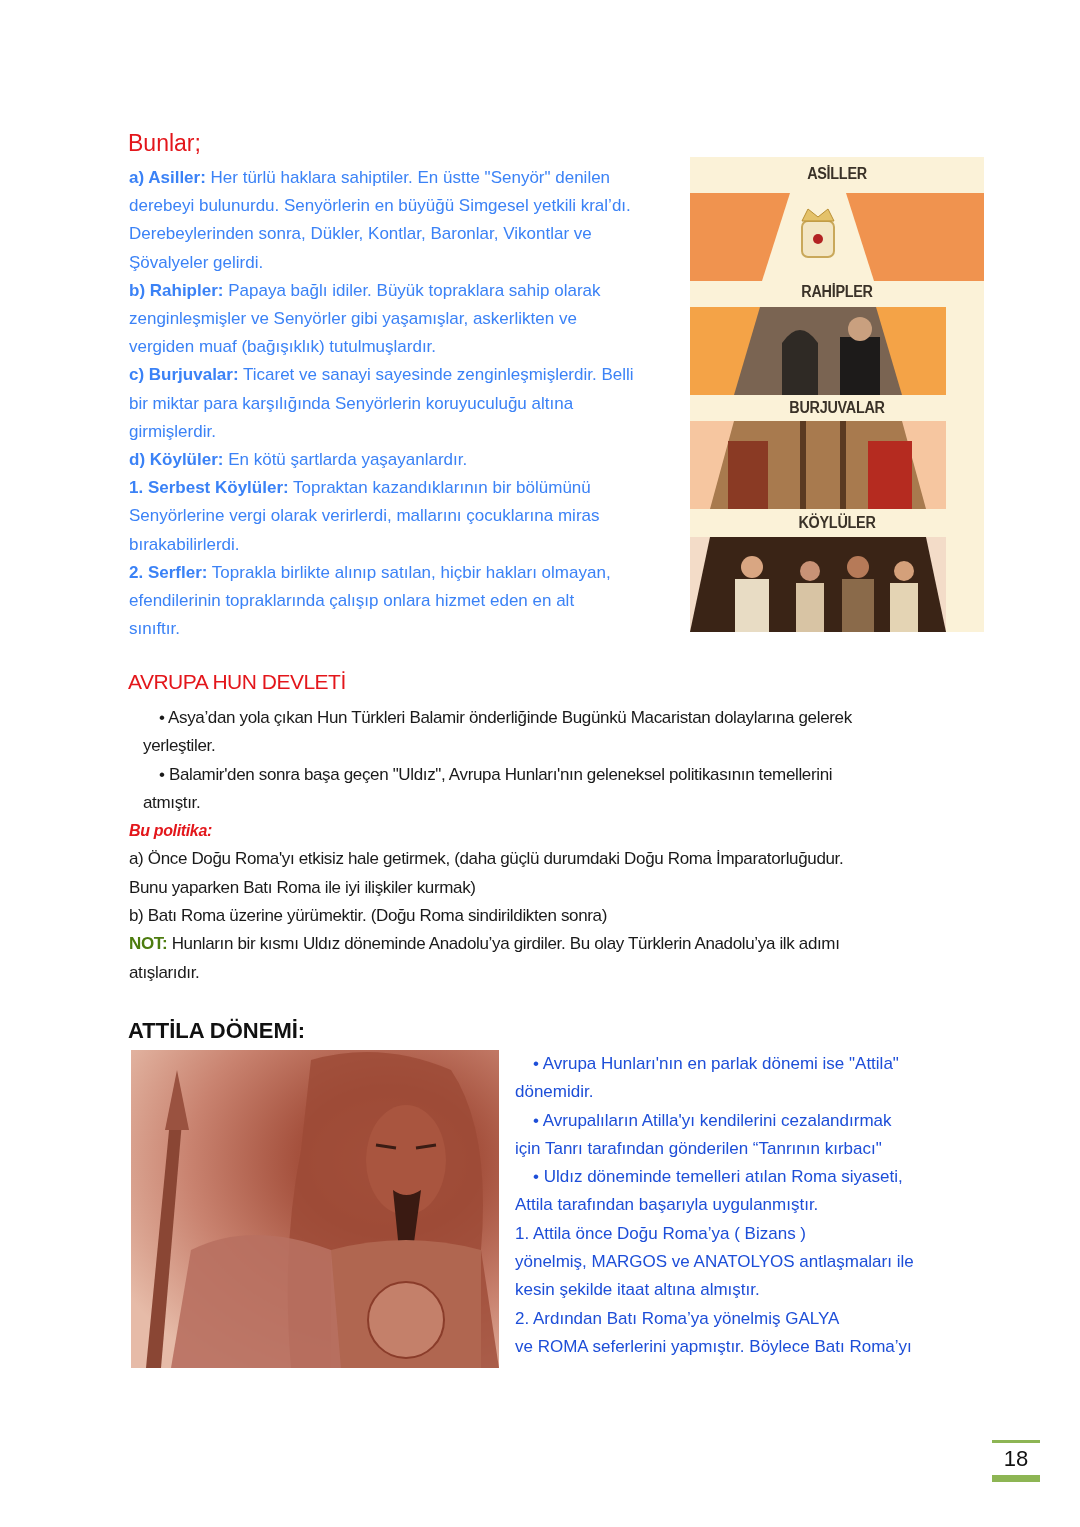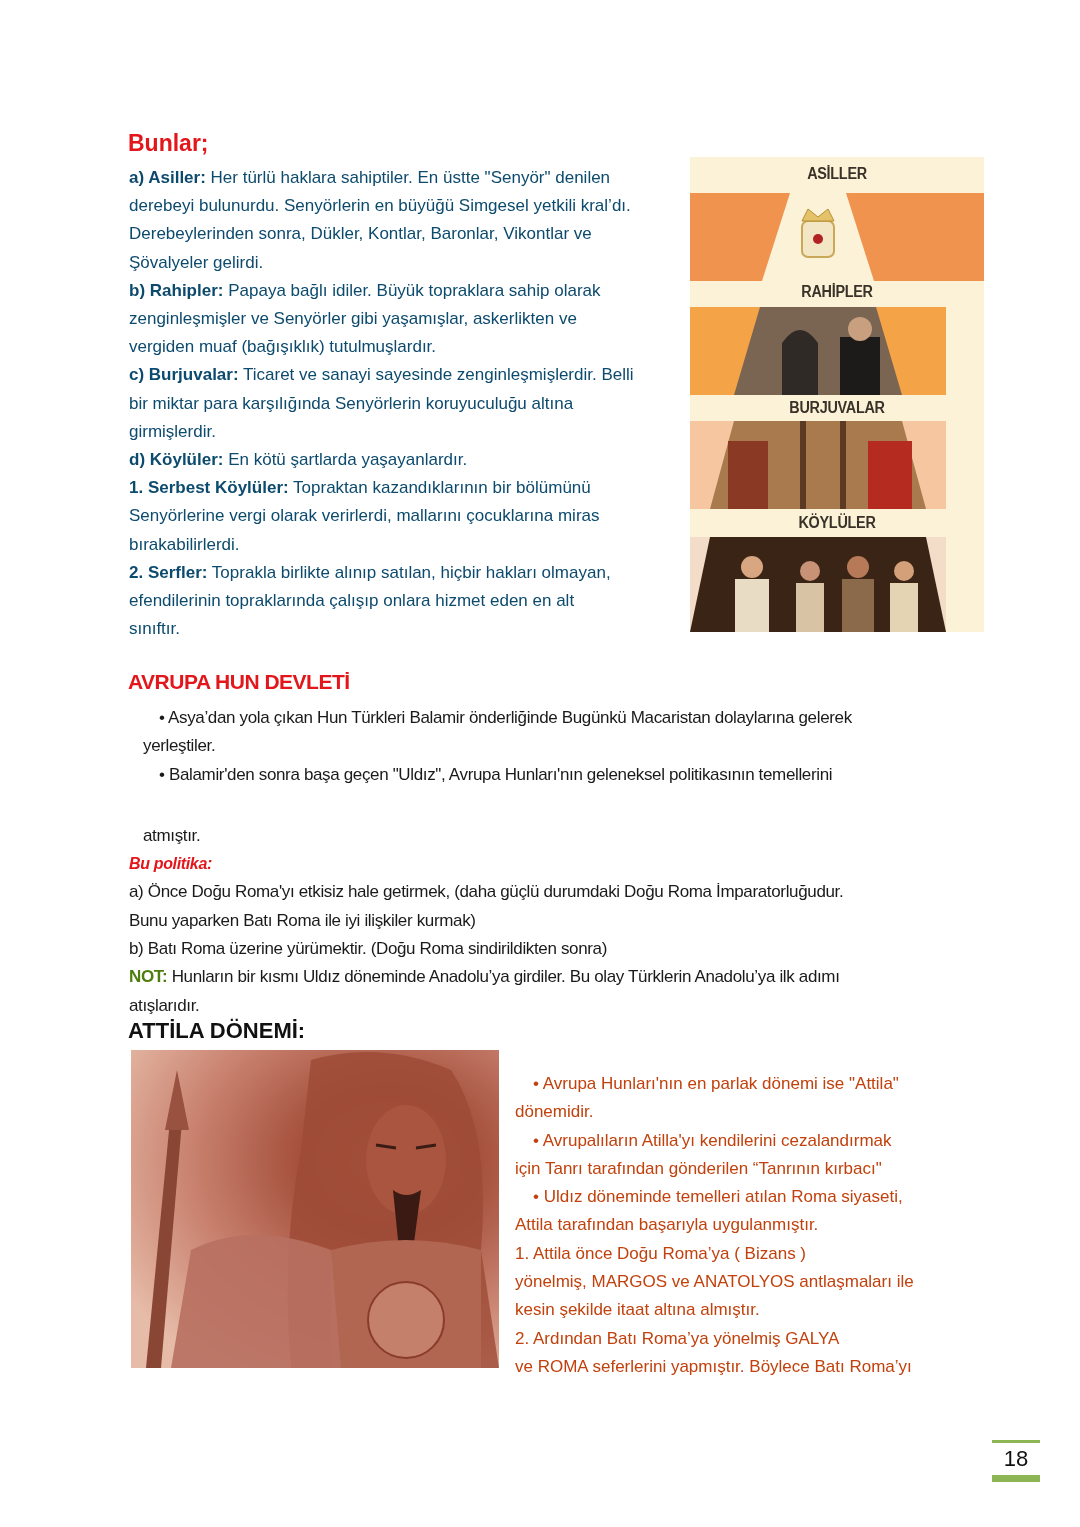--- a/index.html
+++ b/index.html
@@ -1,20 +1,20 @@
 <!DOCTYPE html>
 <html><head>
 <meta charset="utf-8">
 <style>
   html, body { margin: 0; padding: 0; background: #ffffff; }
   body { width: 1080px; height: 1527px; position: relative; overflow: hidden;
          font-family: "Liberation Sans", sans-serif; color: #1a1a1a; }
   .abs { position: absolute; }
-  .h-red { color: #e3161b; font-weight: bold; text-align: right; }
-  .txt { font-size: 17px; line-height: 28.2px; color: #0c4a6e; }
+  .h-red { color: #e3161b; font-weight: normal; text-align: right; }
+  .txt { font-size: 17px; line-height: 28.2px; color: #3b82f6; }
   .txt b { font-weight: bold; }
   .line { white-space: nowrap; }
   .narrow { font-family: "Liberation Sans", sans-serif; font-size: 17px; line-height: 28.3px; letter-spacing: -0.35px; transform-origin: left top; }
   .blue { color: #4d7c0f; font-weight: bold; }
   .red { color: #e3161b; font-weight: bold; font-style: italic; }
 
   
   .pyr { left: 690px; top: 157px; width: 294px; height: 475px; background: #fbf2d8; overflow: hidden; }
   .pyr .lbl { position: absolute; left: 0; width: 100%; text-align: center; font-weight: bold; font-size: 16px; color: #3a3228; letter-spacing: -0.3px; transform: scaleX(0.9); }
   .band { position: absolute; left: 0; width: 100%; }
@@ -98,21 +98,21 @@
     <rect x="200" y="46" width="28" height="49" fill="#e4d4b4"></rect>
   </svg>
 </div>
 
 <div class="abs h-red" style="left:128px; top:670px; font-size:21px; letter-spacing:-0.5px;">AVRUPA HUN DEVLETİ</div>
 
 <div class="abs narrow" style="left:129px; top:704px; width:820px;">
   <div class="line" style="padding-left:30px;"><span>• </span><span>Asya’dan yola çıkan Hun Türkleri Balamir önderliğinde Bugünkü Macaristan dolaylarına gelerek</span></div>
   <div class="line" style="padding-left:14px;">yerleştiler.</div>
   <div class="line" style="padding-left:30px;"><span>• </span><span>Balamir'den sonra başa geçen "Uldız", Avrupa Hunları'nın geleneksel politikasının temellerini</span></div>
-  <div class="line" style="padding-left:14px;margin-top:33px;">atmıştır.</div>
+  <div class="line" style="padding-left:14px;">atmıştır.</div>
   <div class="line red" style="font-size:16px;">Bu politika:</div>
   <div class="line">a) Önce Doğu Roma'yı etkisiz hale getirmek, (daha güçlü durumdaki Doğu Roma İmparatorluğudur.</div>
   <div class="line">Bunu yaparken Batı Roma ile iyi ilişkiler kurmak)</div>
   <div class="line">b) Batı Roma üzerine yürümektir. (Doğu Roma sindirildikten sonra)</div>
   <div class="line"><span class="blue">NOT:</span><span> Hunların bir kısmı Uldız döneminde Anadolu’ya girdiler. Bu olay Türklerin Anadolu’ya ilk adımı</span></div>
   <div class="line">atışlarıdır.</div>
 </div>
 
 <div class="abs" style="left:128px; top:1018px; font-size:22px; font-weight:bold; color:#111;">ATTİLA DÖNEMİ:</div>
 
@@ -123,21 +123,21 @@
     <path d="M245 95 L265 98 M285 98 L305 95" stroke="#3a1c14" stroke-width="3"></path>
     <path d="M262 140 Q275 150 290 140 L282 200 L268 200 Z" fill="#3a1a12"></path>
     <path d="M200 200 Q275 180 350 200 L350 318 L200 318 Z" fill="#b06650"></path>
     <circle cx="275" cy="270" r="38" fill="#c4806a" stroke="#8a3c2a" stroke-width="2"></circle>
     <path d="M15 318 L40 60 L52 60 L30 318 Z" fill="#8a4634"></path>
     <polygon points="46,20 34,80 58,80" fill="#9a5240"></polygon>
     <path d="M60 200 Q120 170 200 200 L210 318 L40 318 Z" fill="#b87060" opacity="0.9"></path>
   </svg>
 </div>
 
-<div class="abs" style="left:515px; top:1050px; width:430px; font-size:17px; line-height:28.3px; color:#c2410c;margin-top:20px;">
+<div class="abs" style="left:515px; top:1050px; width:430px; font-size:17px; line-height:28.3px; color:#1d4ed8;">
   <div class="line" style="padding-left:18px;"><span>• </span><span>Avrupa Hunları'nın en parlak dönemi ise "Attila"</span></div>
   <div class="line">dönemidir.</div>
   <div class="line" style="padding-left:18px;"><span>• </span><span>Avrupalıların Atilla'yı kendilerini cezalandırmak</span></div>
   <div class="line">için Tanrı tarafından gönderilen “Tanrının kırbacı"</div>
   <div class="line" style="padding-left:18px;"><span>• </span><span>Uldız döneminde temelleri atılan Roma siyaseti,</span></div>
   <div class="line">Attila tarafından  başarıyla uygulanmıştır.</div>
   <div class="line">1. Attila önce Doğu Roma’ya ( Bizans )</div>
   <div class="line">yönelmiş, MARGOS ve ANATOLYOS antlaşmaları ile</div>
   <div class="line">kesin şekilde itaat altına almıştır.</div>
   <div class="line">2. Ardından Batı Roma’ya yönelmiş GALYA</div>

